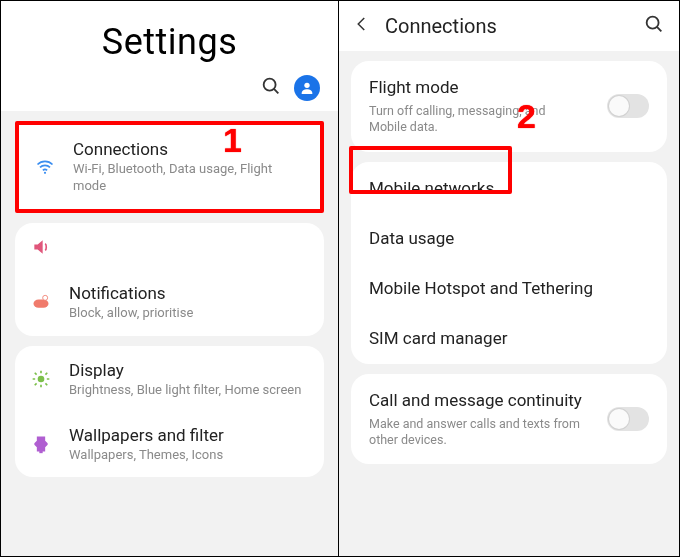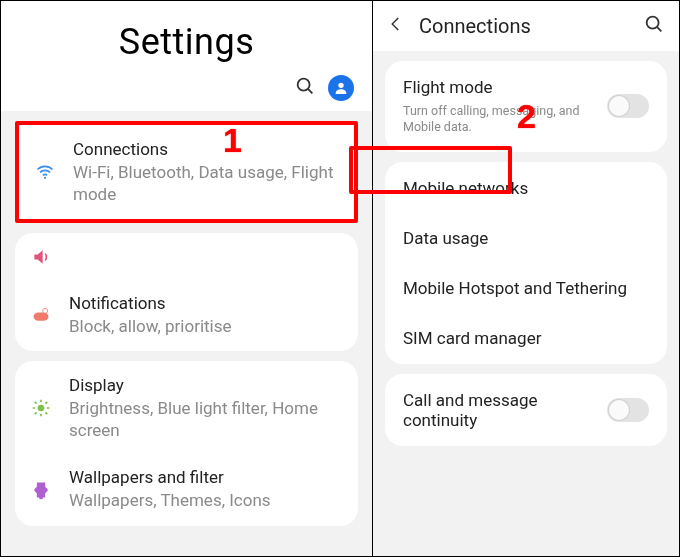--- a/index.html
+++ b/index.html
@@ -15,21 +15,21 @@
   .container {
     display: flex;
     width: 100%;
     height: 100%;
   }
   .pane {
     height: 100%;
     overflow: hidden;
     background: #f2f2f2;
   }
-  .left { width: 372px; border-right: 1px solid #000; }
+  .left { width: 338px; border-right: 1px solid #000; }
   .right { flex: 1; }
 
   
   .left-header {
     background: #fff;
     padding: 20px 0 48px 0;
     text-align: center;
     position: relative;
   }
   .left-title {
@@ -71,21 +71,21 @@
   .row-icon {
     width: 24px;
     display: flex;
     align-items: center;
     justify-content: center;
     flex-shrink: 0;
   }
   .row-icon svg { width: 20px; height: 20px; }
   .row-text { flex: 1; min-width: 0; }
   .row-title { font-size: 17px; color: #222; font-weight: 400; }
-  .row-sub   { font-size: 17px; color: #8a8a8a; margin-top: 2px; line-height: 1.3; }
+  .row-sub   { font-size: 13px; color: #8a8a8a; margin-top: 2px; line-height: 1.3; }
 
   .highlight-box {
     border: 4px solid #f00;
     border-radius: 2px;
   }
 
   
   .right-header {
     background: #fff;
     display: flex;
@@ -291,20 +291,21 @@
           <div class="r-row">
             <div class="r-text">
               <div class="r-title">SIM card manager</div>
             </div>
           </div>
         </div>
         <div class="r-card">
           <div class="r-row">
             <div class="r-text">
               <div class="r-title">Call and message continuity</div>
+              <div class="r-sub">Make and answer calls and texts from other devices.</div>
             </div>
             <div class="toggle"></div>
           </div>
         </div>
       </div>
   </div>
 </div>
 
 <div class="annot" style="left:222px; top:120px;">1</div>
 <div class="annot" style="left:516px; top:96px;">2</div>

